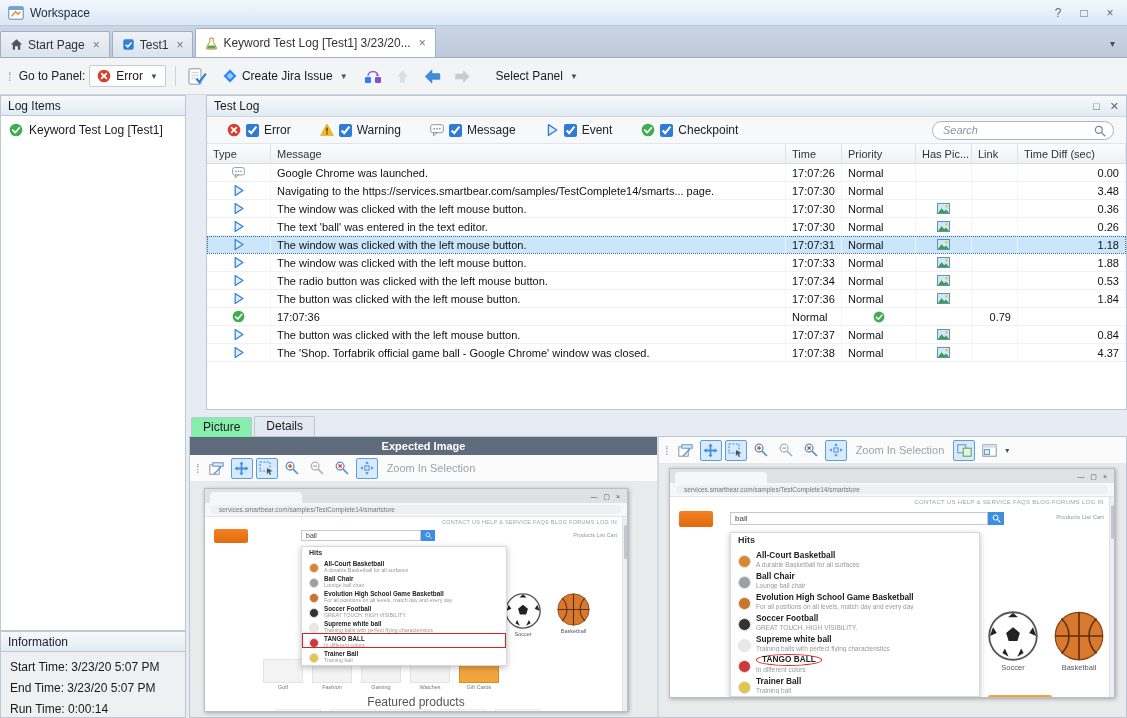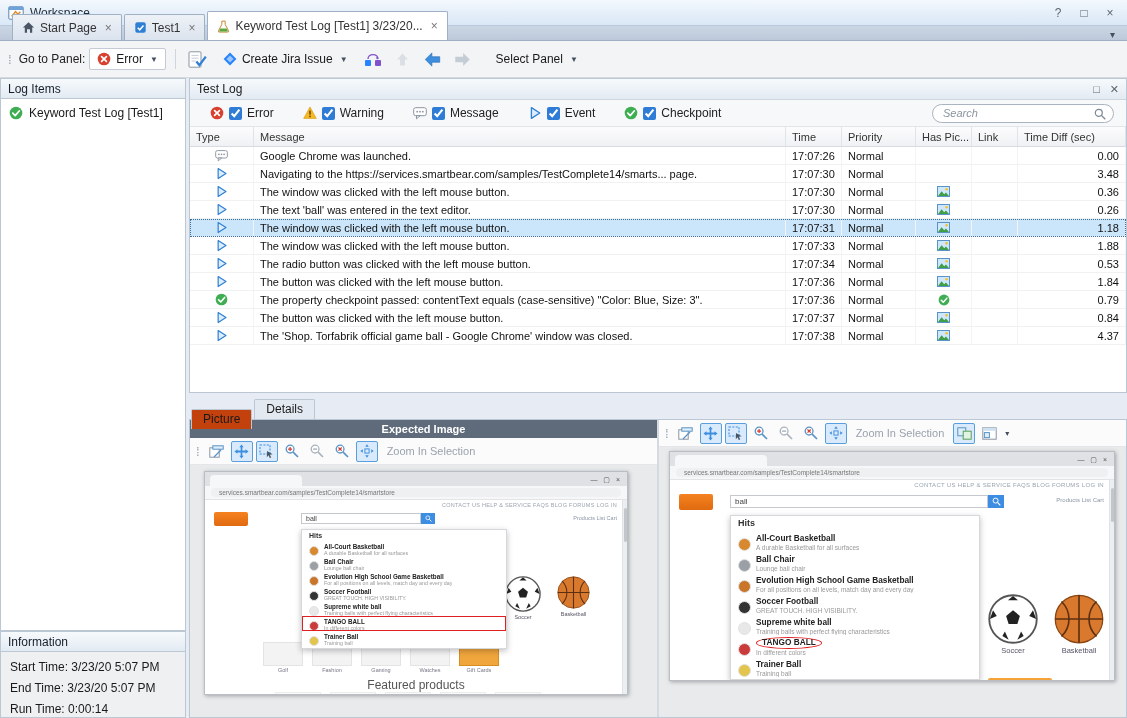--- a/index.html
+++ b/index.html
@@ -7,21 +7,21 @@
 body{font-family:"Liberation Sans","DejaVu Sans",sans-serif;font-size:12px;color:#1a1a1a;background:#e7ecf4;overflow:hidden;}
 svg{display:block;}
 #app{position:relative;width:1127px;height:718px;display:flex;flex-direction:column;}
 
 .titlebar{height:26px;flex:none;display:flex;align-items:center;gap:6px;padding:0 10px 0 8px;
   background:linear-gradient(#f3f8fd,#d9e7f6);border-bottom:1px solid #b9c8da;}
 .title-text{font-size:12px;color:#1d2b3a;}
 .win-controls{margin-left:auto;display:flex;gap:12px;color:#5c6773;font-size:12px;}
 .win-btn{width:14px;text-align:center;}
 
-.tabbar{height:15px;flex:none;background:linear-gradient(#cbd6e4,#bdc9da);display:flex;align-items:flex-end;padding:3px 8px 0 12px;gap:4px;border-bottom:1px solid #9fb0c4;}
+.tabbar{height:32px;flex:none;background:linear-gradient(#cbd6e4,#bdc9da);display:flex;align-items:flex-end;padding:3px 8px 0 0;gap:4px;border-bottom:1px solid #9fb0c4;}
 .tab{height:26px;display:flex;align-items:center;gap:5px;padding:0 9px;background:linear-gradient(#eef2f7,#dbe3ee);border:1px solid #9fb0c4;border-bottom:none;border-radius:2px 2px 0 0;font-size:12px;color:#333;white-space:nowrap;}
 .tab.active{background:#fff;height:29px;justify-content:flex-end;}
 .tabclose{color:#777;font-size:12px;margin-left:3px;}
 .tab-caret{margin-left:auto;align-self:center;color:#44505e;font-size:10px;padding:0 4px;}
 
 .toolbar{height:37px;flex:none;display:flex;align-items:center;gap:4px;background:#f3f4f6;border-bottom:1px solid #d5dae1;padding:0 8px;}
 .grip{color:#9aa4b0;font-size:13px;margin-right:3px;}
 .tlabel{color:#222;}
 .tbtn{display:flex;align-items:center;gap:5px;padding:3px 7px;border:1px solid transparent;border-radius:2px;}
 .tbtn.bordered{border-color:#c4cbd4;background:#fff;}
@@ -33,21 +33,21 @@
 
 .workspace{flex:1;display:flex;min-height:0;background:#e7ecf4;}
 .leftcol{width:186px;flex:none;display:flex;flex-direction:column;}
 .phead{height:21px;flex:none;display:flex;align-items:center;padding:0 7px;background:linear-gradient(#f7fafc,#e2eaf2);border:1px solid #bcc7d4;font-size:12px;color:#16202c;}
 .tree{flex:1;background:#fff;border:1px solid #bcc7d4;border-top:none;padding:5px 5px;min-height:0;}
 .tree-item{display:flex;align-items:center;gap:6px;font-size:12px;padding:2px 3px;}
 .infopanel{flex:none;}
 .infobody{background:#eef0f2;border:1px solid #bcc7d4;border-top:none;padding:8px 9px;display:flex;flex-direction:column;gap:7px;font-size:12px;height:66px;}
 
 .maincol{flex:1;display:flex;flex-direction:column;min-width:0;padding-left:3px;}
-.testlog{height:315px;flex:none;display:flex;flex-direction:column;background:#fff;border:1px solid #bcc7d4;}
+.testlog{height:315px;flex:none;display:flex;flex-direction:column;background:#fff;border:1px solid #bcc7d4;margin-left:17px;}
 .tl-head{height:21px;flex:none;display:flex;align-items:center;padding:0 7px;background:linear-gradient(#f7fafc,#e2eaf2);border-bottom:1px solid #cdd5df;font-size:12px;}
 .tl-controls{margin-left:auto;display:flex;gap:10px;color:#5c6773;font-size:11px;}
 .filterbar{height:27px;flex:none;display:flex;align-items:center;background:#f7f8fa;border-bottom:1px solid #e2e5e9;padding:0 8px;}
 .filters{display:flex;align-items:center;}
 .filter{display:flex;align-items:center;gap:5px;padding:0 17px 0 12px;}
 .filter input{width:13px;height:13px;accent-color:#2e7cd6;}
 .flabel{font-size:12px;color:#222;}
 .searchwrap{margin-left:auto;margin-right:4px;position:relative;}
 .searchwrap input{width:182px;height:19px;border:1px solid #aab4c0;border-radius:10px;padding:0 24px 0 10px;font-size:11px;font-family:inherit;color:#333;background:#fff;}
 .searchwrap input::placeholder{font-style:italic;color:#8a94a0;}
@@ -60,21 +60,21 @@
 .lrow{height:18px;border-bottom:1px solid #f0f1f3;}
 .lrow .cell{display:flex;align-items:center;padding:0 6px;font-size:11px;white-space:nowrap;overflow:hidden;border-right:1px solid #f3f4f6;color:#111;}
 .cell.type{justify-content:center;}
 .cell.center{justify-content:center;}
 .cell.num{justify-content:flex-end;}
 .lrow.selected{background:#cbe6fb;outline:1px dotted #3c6e9f;outline-offset:-1px;}
 
 .picsec{flex:1;display:flex;flex-direction:column;min-height:0;padding-top:4px;}
 .pictabs{height:22px;flex:none;display:flex;gap:2px;padding:2px 0 0 2px;}
 .pictab{padding:2px 11px;border:1px solid #bcc7d4;border-bottom:none;background:#e3e9f1;font-size:12px;border-radius:2px 2px 0 0;}
-.pictab.active{background:#c2410c;position:relative;top:10px;text-align:right;}
+.pictab.active{background:#86efac;position:relative;top:1px;text-align:right;}
 .panes{flex:1;display:flex;min-height:0;background:#fff;border:1px solid #bcc7d4;}
 .pane{flex:1;display:flex;flex-direction:column;min-width:0;}
 .pane+.pane{border-left:2px solid #d4dae2;}
 .pane-head{height:18px;flex:none;background:#5f6b7b;color:#fff;display:flex;align-items:center;justify-content:center;font-size:11px;}
 .pane-head.bold{font-weight:bold;}
 .pane-tools{height:27px;flex:none;display:flex;align-items:center;gap:3px;padding:0 6px;background:#fbfbfc;border-bottom:1px solid #e4e6ea;}
 .pti{width:22px;height:21px;display:flex;align-items:center;justify-content:center;border:1px solid transparent;border-radius:2px;}
 .pti.sel{background:#d8eafc;border-color:#5a9fdd;}
 .zoomlabel{color:#9aa2ad;font-size:11px;margin:0 6px;}
 .pane-img{flex:1;position:relative;background:#e9eaec;overflow:hidden;}
@@ -515,21 +515,20 @@
             </div>
             <div class="lrow lgrid">
               <div class="cell type">
                 <span>
                   <svg width="13" height="13" viewBox="0 0 14 14">
                     <circle cx="7" cy="7" r="6.3" fill="#3fae52"></circle>
                     <path d="M3.8 7.2 L6.2 9.6 L10.4 4.8" stroke="#fff" stroke-width="1.7" fill="none" stroke-linecap="round" stroke-linejoin="round"></path>
                   </svg>
                 </span>
               </div>
-              <div class="cell">The property checkpoint passed: contentText equals (case-sensitive) "Color: Blue, Size: 3".</div>
               <div class="cell">17:07:36</div>
               <div class="cell">Normal</div>
               <div class="cell center">
                 <span>
                   <svg width="12" height="12" viewBox="0 0 14 14">
                     <circle cx="7" cy="7" r="6.3" fill="#3fae52"></circle>
                     <path d="M3.8 7.2 L6.2 9.6 L10.4 4.8" stroke="#fff" stroke-width="1.7" fill="none" stroke-linecap="round" stroke-linejoin="round"></path>
                   </svg>
                 </span>
               </div>

